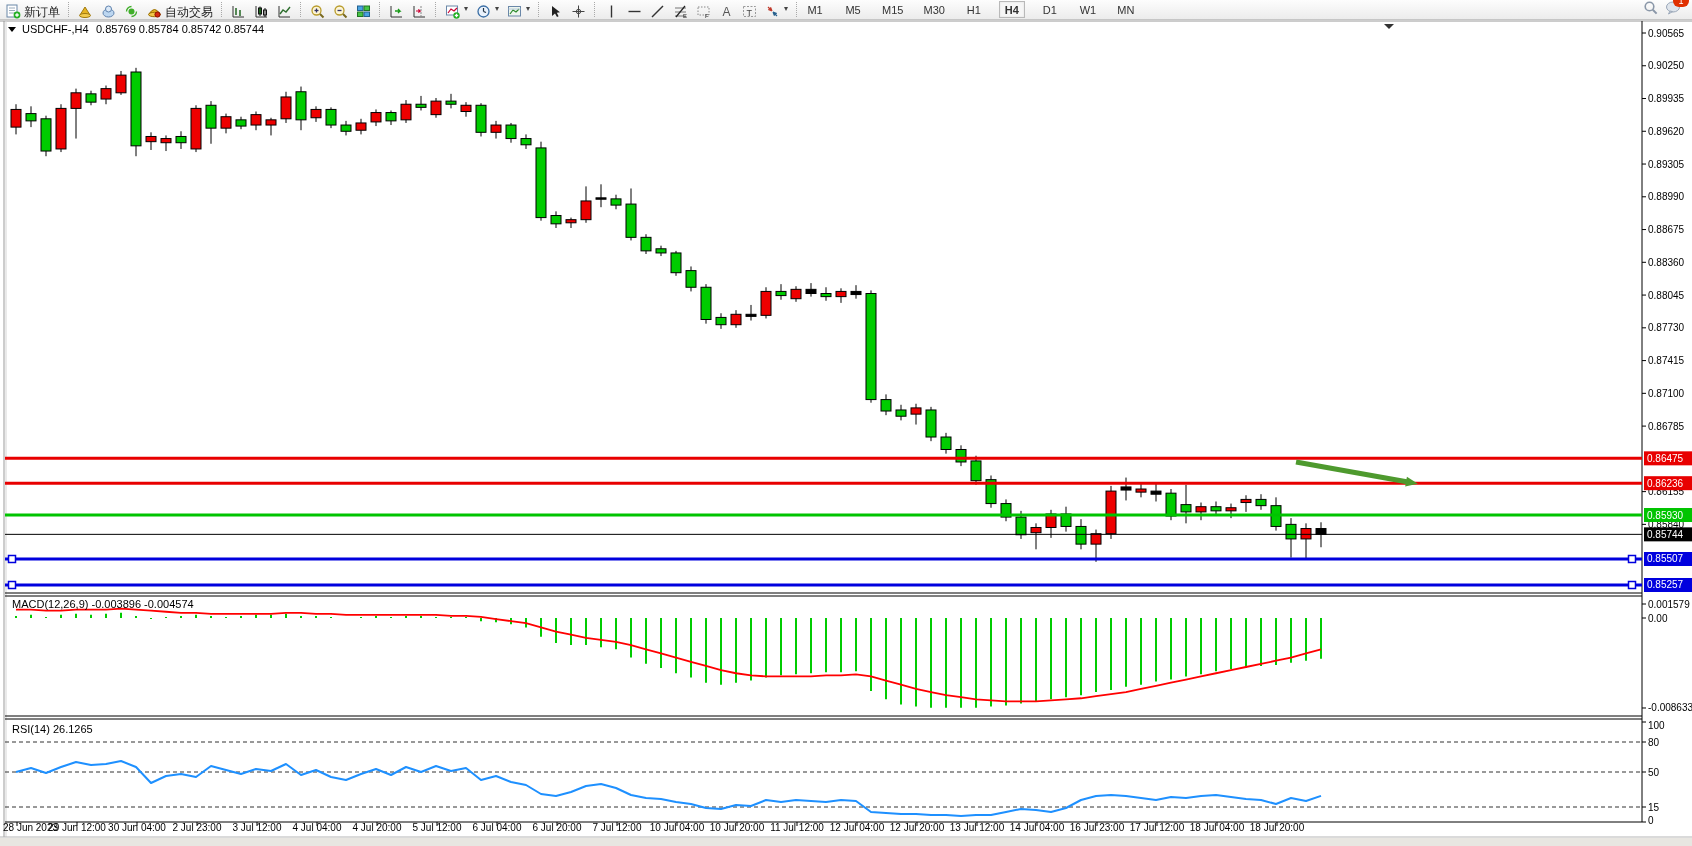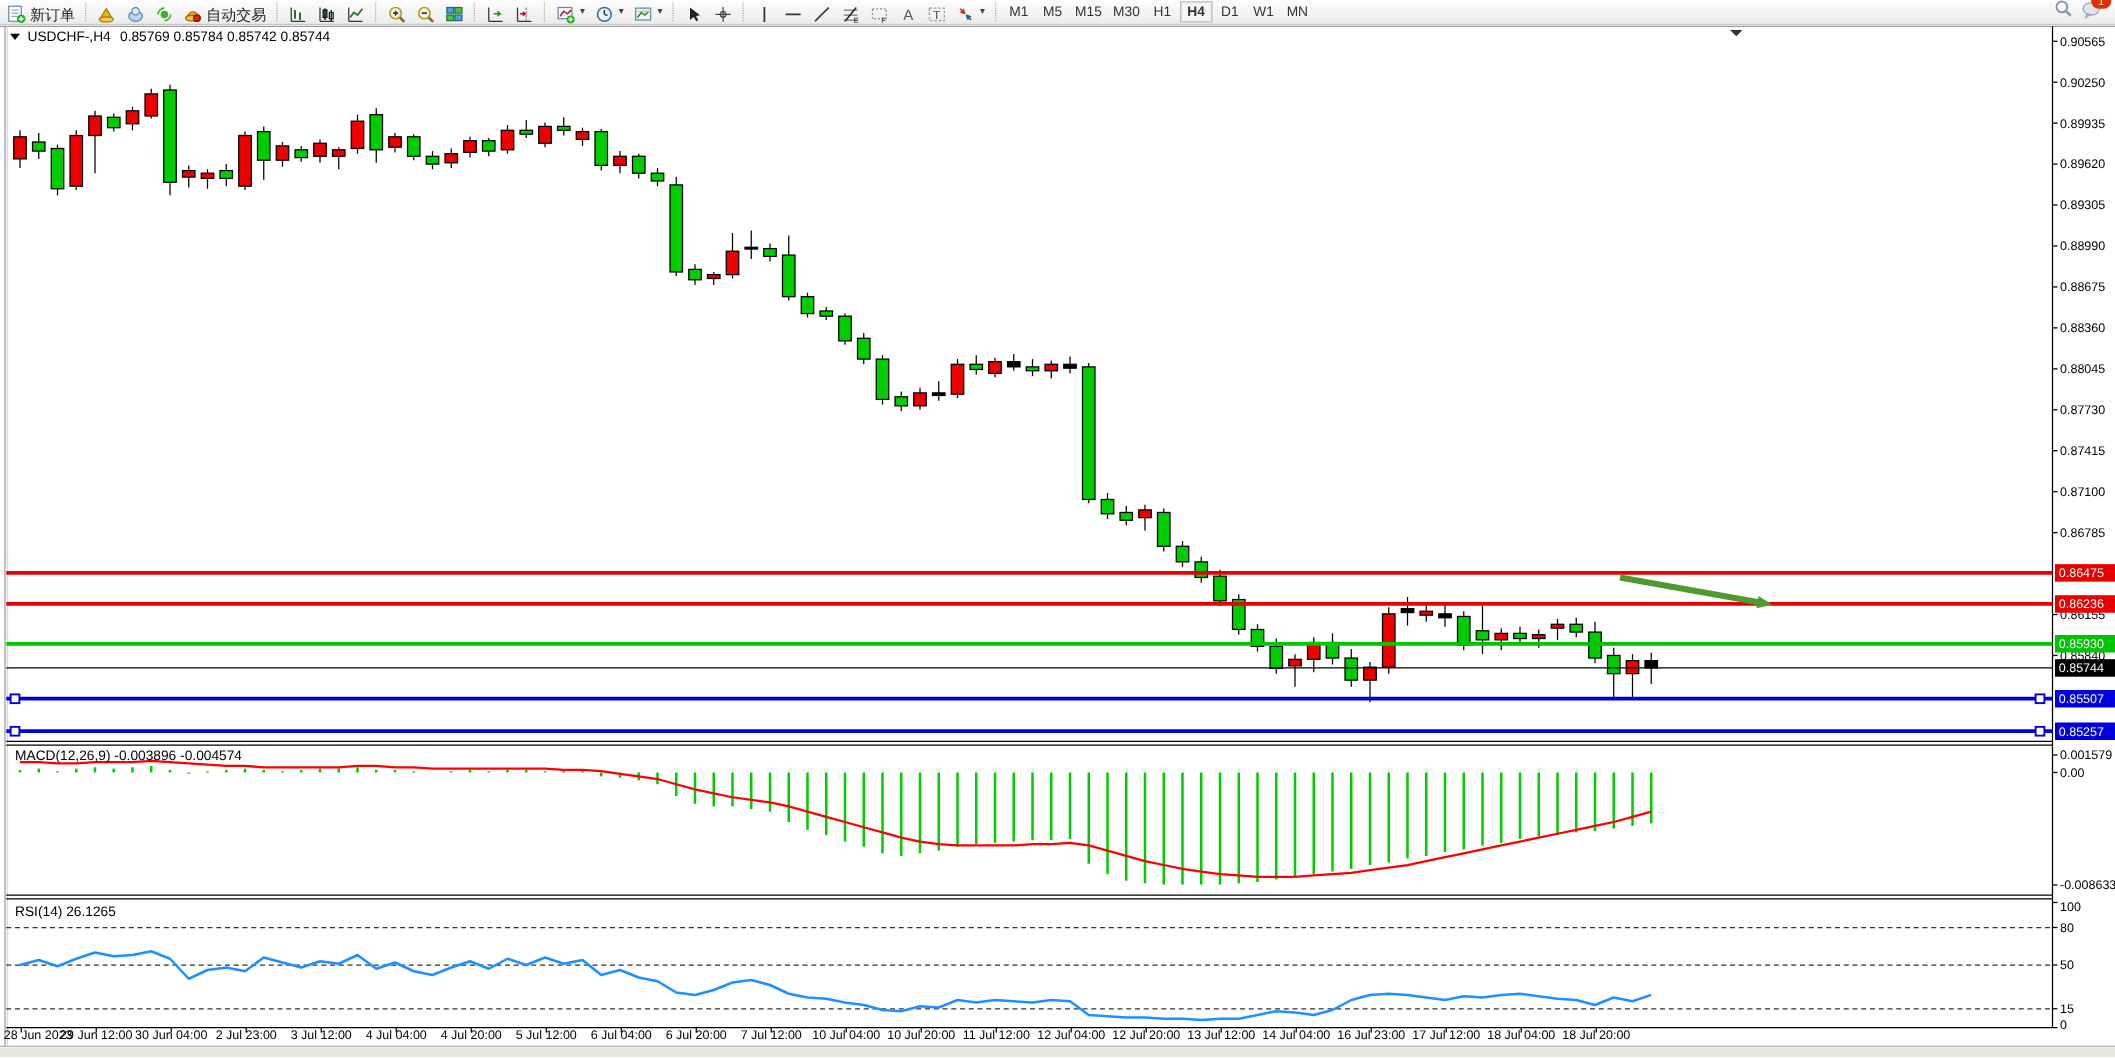--- a/index.html
+++ b/index.html
@@ -212,21 +212,21 @@
         </svg></span>
   </button>
   <button class="tbtn">
     <span><svg width="15" height="15">
           <path d="M3 3 l4 4 M7 7 l-1.5 -3.8 M7 7 l-3.8 -1.5" stroke="#c0392b" fill="none" stroke-width="1.2"></path>
           <path d="M12 12 l-4 -4 M8 8 l1.5 3.8 M8 8 l3.8 1.5" stroke="#27608d" fill="none" stroke-width="1.2"></path>
         </svg></span>
     <span class="drop">▾</span>
   </button>
   <span class="sep"></span>
-  <div id="tf-group" style="display:flex;align-items:center;gap:1px;">
+  <div id="tf-group" style="display:flex;align-items:center;gap:12px;">
       <button class="tfbtn">M1</button>
       <button class="tfbtn">M5</button>
       <button class="tfbtn">M15</button>
       <button class="tfbtn">M30</button>
       <button class="tfbtn">H1</button>
       <button class="tfbtn active">H4</button>
       <button class="tfbtn">D1</button>
       <button class="tfbtn">W1</button>
       <button class="tfbtn">MN</button>
     </div>

